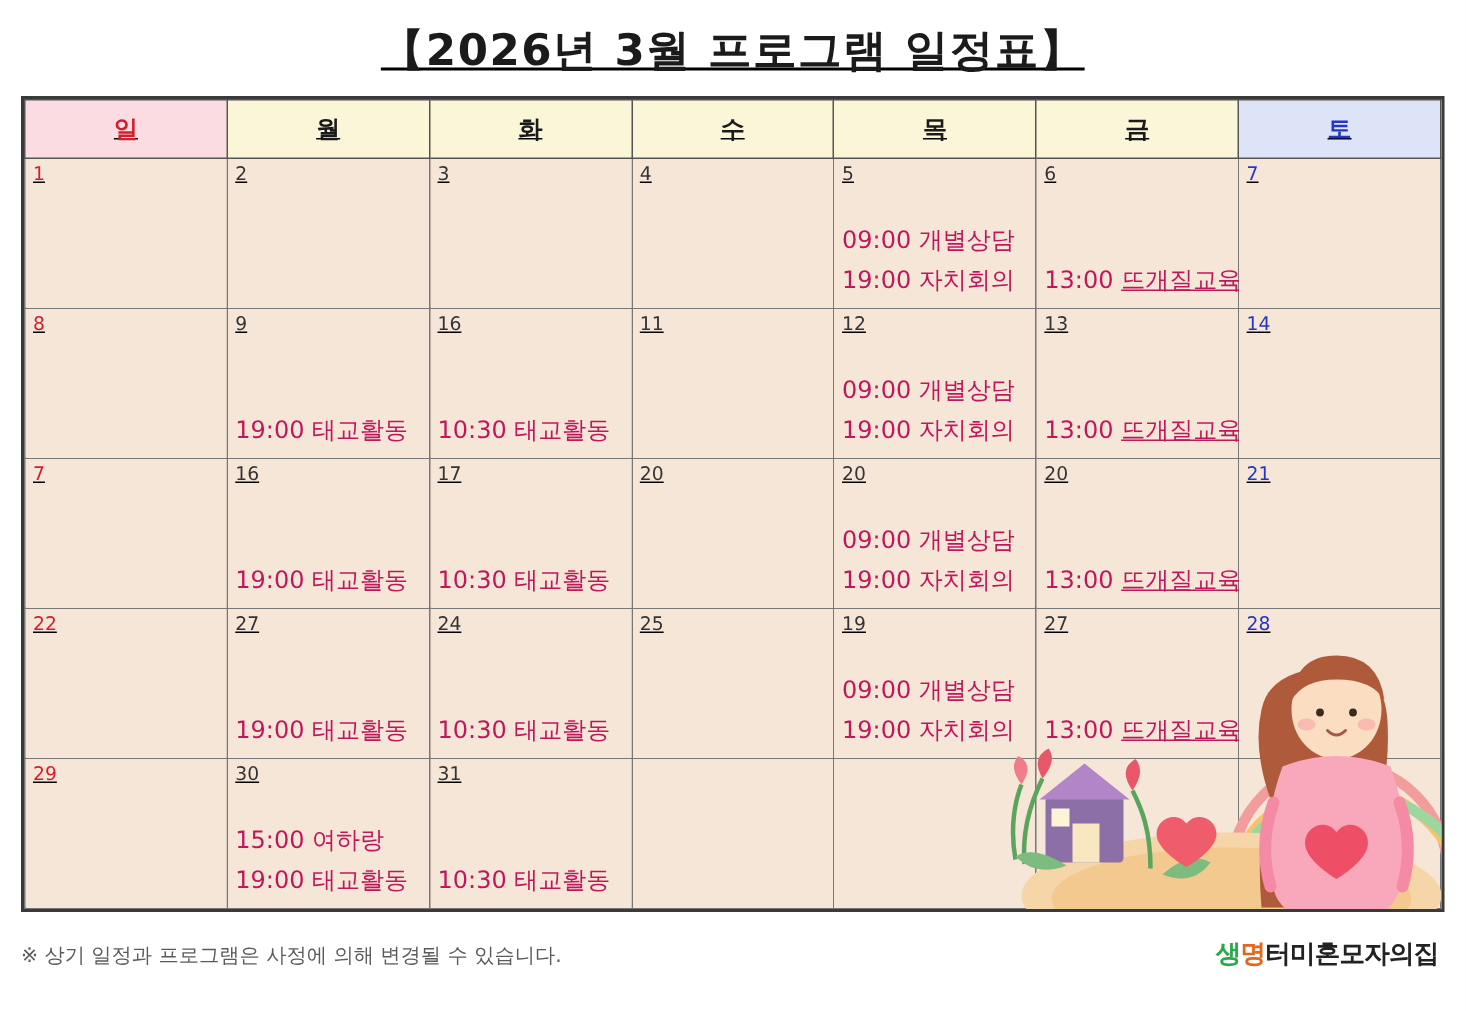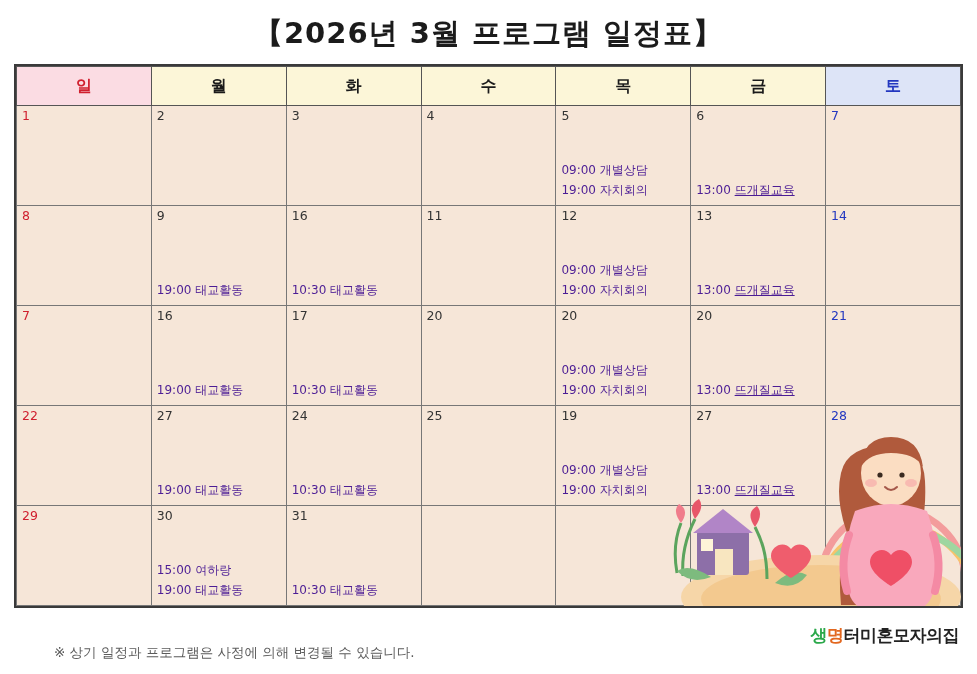--- a/index.html
+++ b/index.html
@@ -7,20 +7,21 @@
     margin: 0; padding: 0;
     width: 977px; height: 674px;
     background: #ffffff;
     font-family: "Liberation Sans", sans-serif;
   }
   .page {
     position: relative;
     width: 977px; height: 674px;
     background: #ffffff;
     overflow: hidden;
+    text-decoration: underline;
   }
   .title {
     text-align: center;
     font-size: 29px;
     font-weight: bold;
     color: #1b1b1b;
     letter-spacing: 1px;
     padding-top: 14px;
     padding-bottom: 10px;
     font-family: "DejaVu Sans", sans-serif;
@@ -64,41 +65,40 @@
     line-height: 1.1;
   }
   .daynum.sun { color: #d01f2e; }
   .daynum.sat { color: #2337c0; }
   .events {
     position: absolute;
     left: 0; right: 0; bottom: 4px;
     padding: 0 5px;
   }
   .ev {
-    font-size: 12px;
-    color: #4c1d95;
+    font-size: 16px;
+    color: #be185d;
     line-height: 1.72;
     white-space: nowrap;
     font-family: "DejaVu Sans", sans-serif;
   }
   .ev .lbl { }
   .ev.underline .lbl { text-decoration: underline; }
 
   .footer {
     position: absolute;
     left: 0; right: 0; bottom: 0;
     height: 56px;
   }
   .note {
     position: absolute;
-    left: 14px; top: 26px;
+    left: 14px; top: 10px;
     font-size: 13.5px;
     color: #5b5b5b;
     font-family: "DejaVu Sans", sans-serif;
-    margin-left: 40px;
   }
   .brand {
     position: absolute;
     right: 18px; top: 6px;
     font-size: 17px;
     font-weight: bold;
     color: #222;
     font-family: "DejaVu Sans", sans-serif;
     letter-spacing: -0.5px;
     text-align: center;

